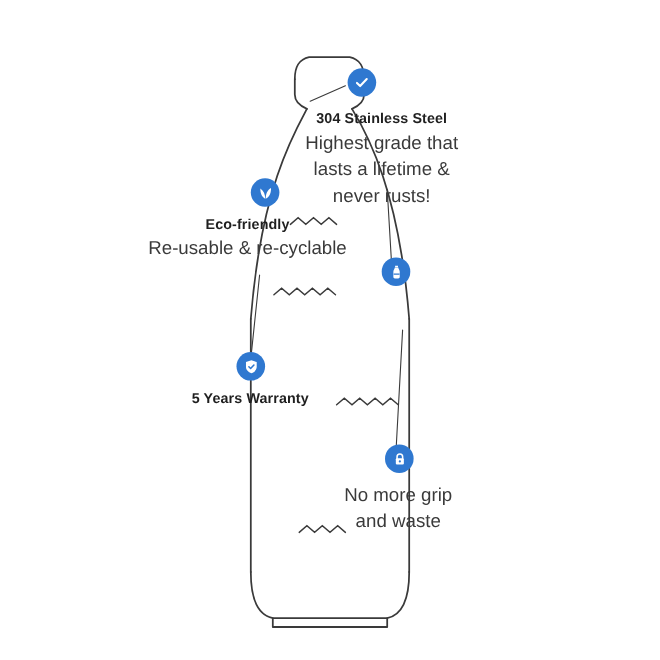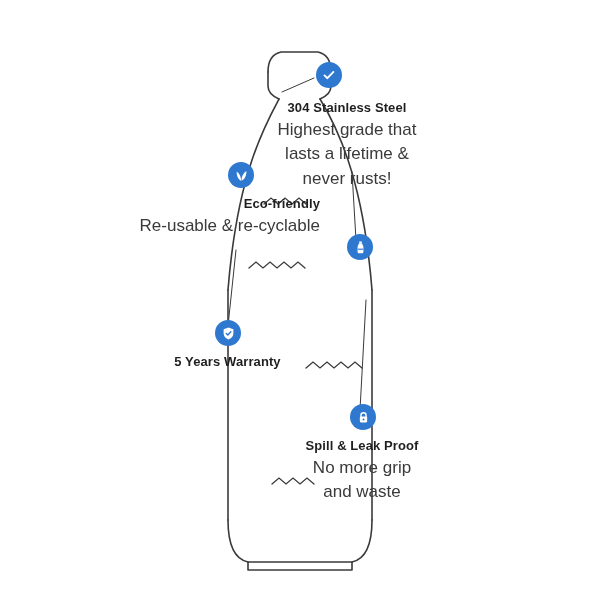--- a/index.html
+++ b/index.html
@@ -53,21 +53,21 @@
     display: flex;
     align-items: center;
     justify-content: center;
   }
   .badge svg { display: block; }
 
   
   #f-steel { left: 272px; top: 100px; width: 150px; }
   #b-steel { left: 316px; top: 62px; }
 
-  #f-eco { left: 130px; top: 196px; width: 190px; text-align: right; }
+  #f-eco { left: 130px; top: 196px; width: 190px; }
   #b-eco { left: 228px; top: 162px; }
 
   #f-ergo { left: 300px; top: 272px; width: 160px; }
   #b-ergo { left: 347px; top: 234px; }
 
   #f-warranty { left: 150px; top: 354px; width: 155px; }
   #b-warranty { left: 215px; top: 320px; }
 
   #f-spill { left: 300px; top: 438px; width: 124px; }
   #b-spill { left: 350px; top: 404px; }
@@ -153,17 +153,16 @@
   </div>
 
   <div class="badge" id="b-spill">
     <svg width="15" height="15" viewBox="0 0 16 16" aria-hidden="true">
       <path d="M5.3 7.2 V5.6 C5.3 4.1 6.5 2.9 8 2.9 C9.5 2.9 10.7 4.1 10.7 5.6 V7.2" fill="none" stroke="#ffffff" stroke-width="1.5" stroke-linecap="round"></path>
       <rect x="4.1" y="7" width="7.8" height="6.2" rx="1.1" fill="#ffffff"></rect>
       <circle cx="8" cy="10.1" r="1.05" fill="#2f78d0"></circle>
     </svg>
   </div>
   <div class="feature align-center" id="f-spill">
-    <p class="feature-title">Spill &amp; Leak Proof</p>
     <p class="feature-desc">No more grip and waste</p>
   </div>
 
 </div>
 
 </body></html>

